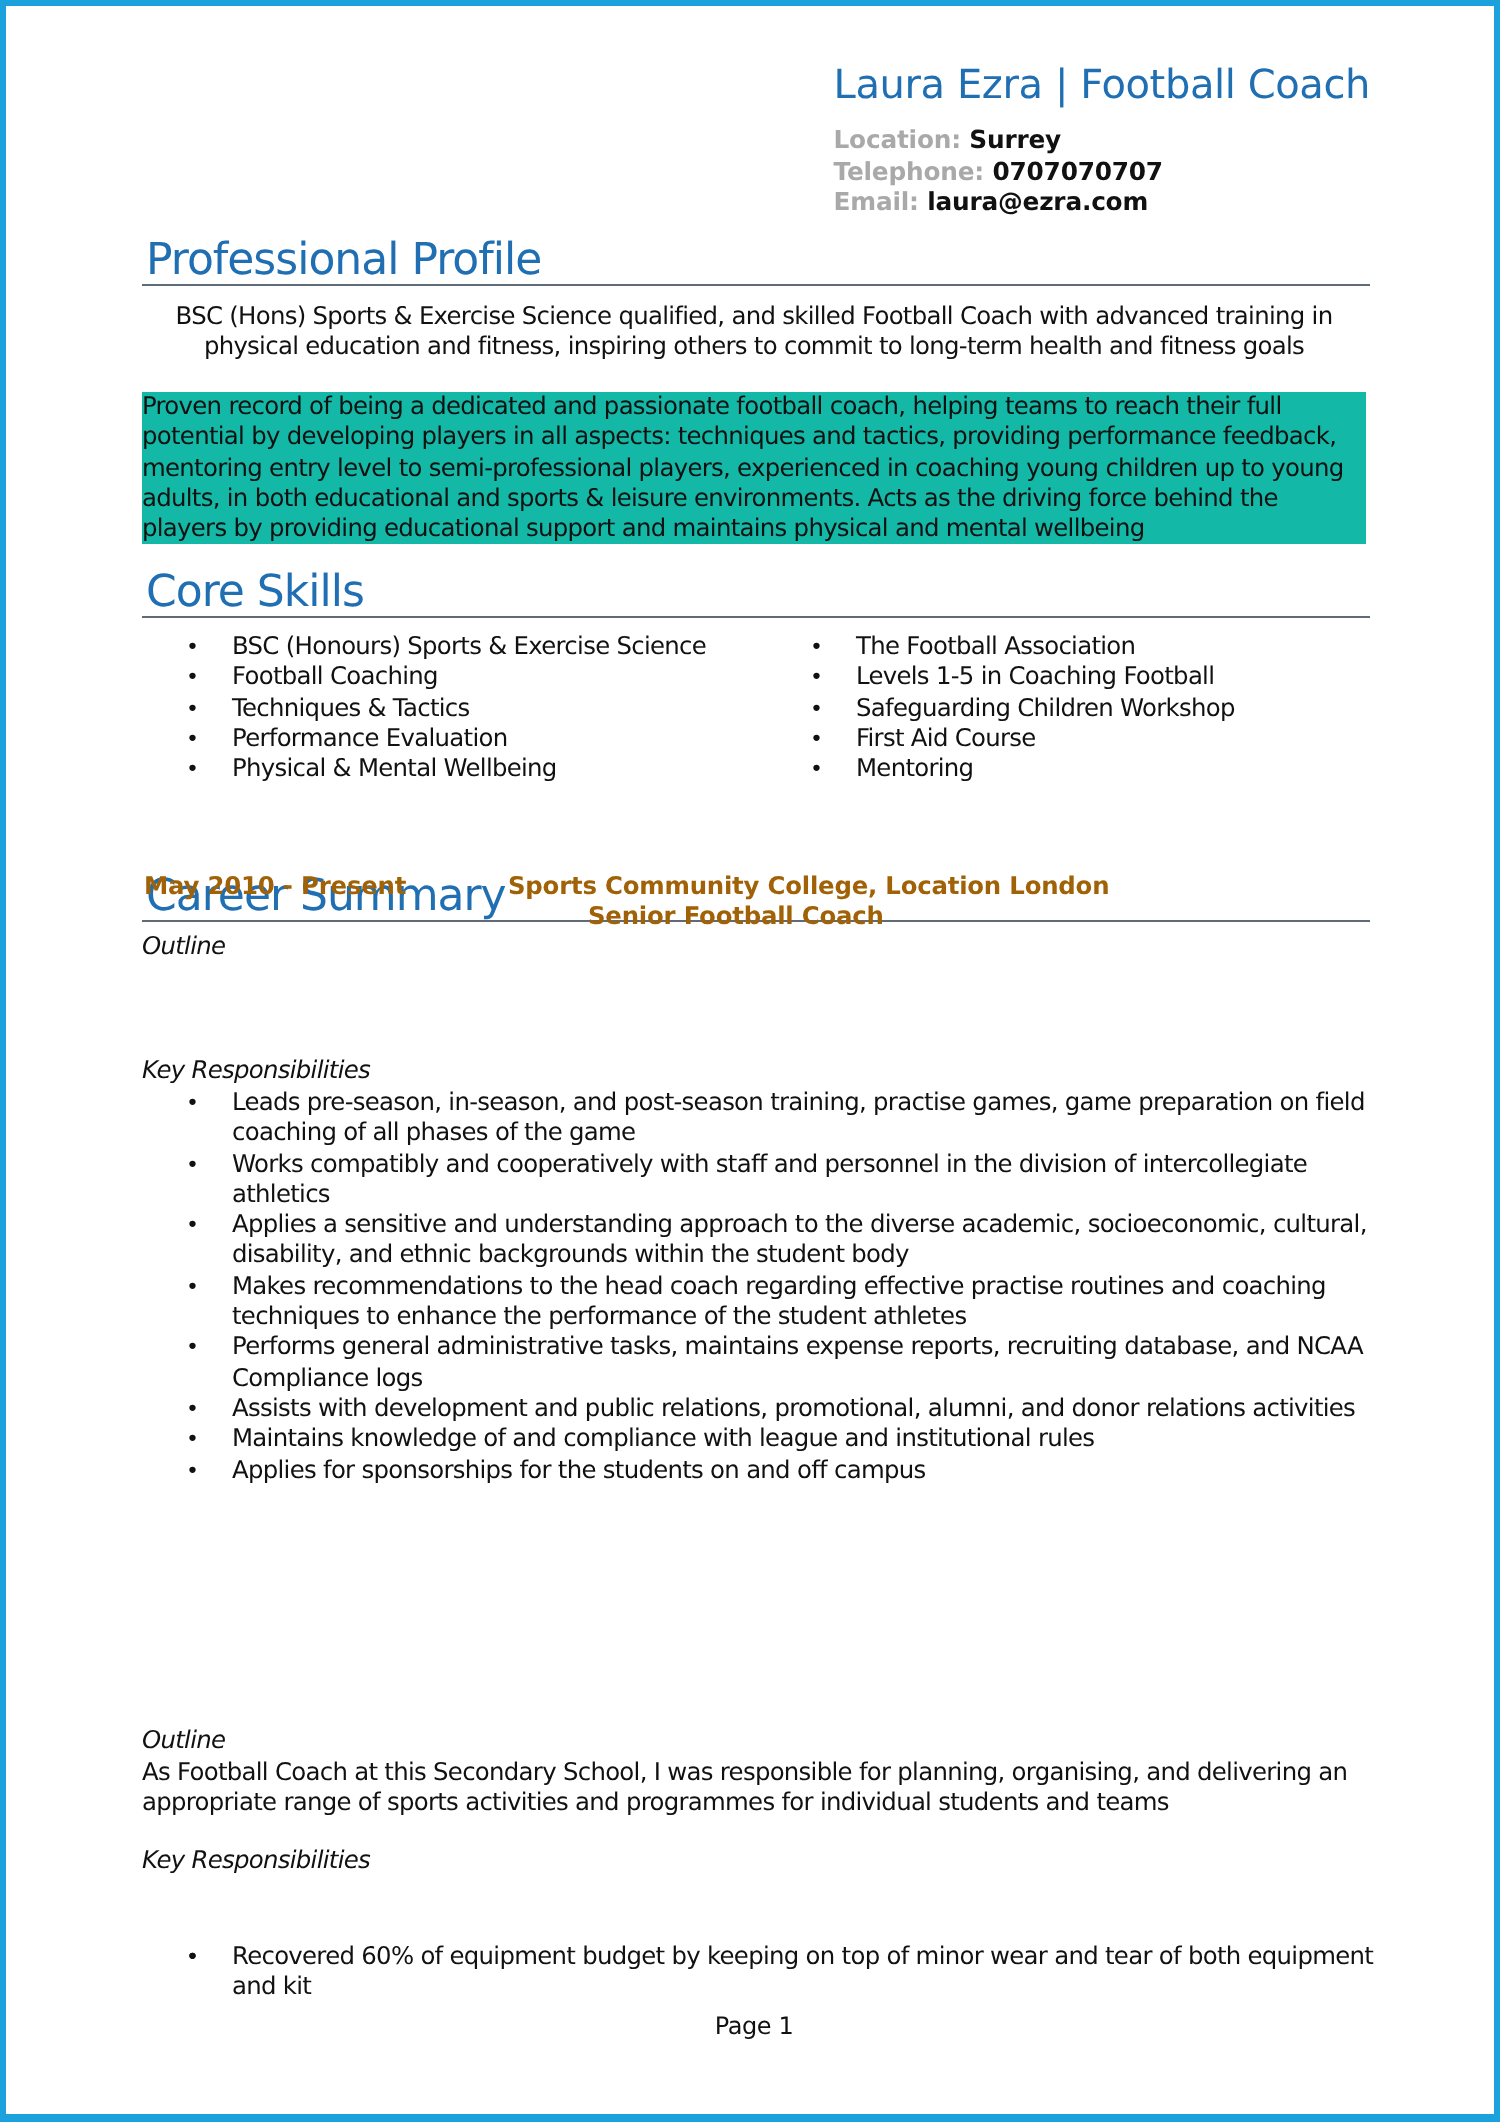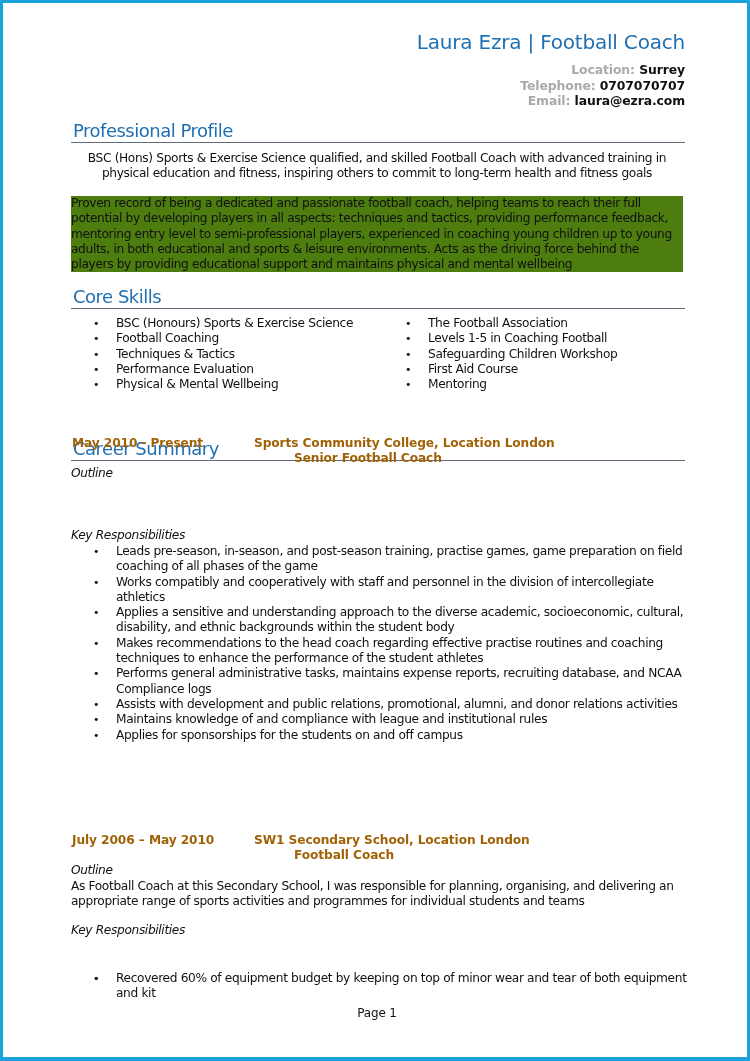--- a/index.html
+++ b/index.html
@@ -17,40 +17,40 @@
     color: #111111;
   }
   .content {
     position: absolute;
     left: 68px; top: 0; width: 612px;
     font-size: 12.2px;
     line-height: 15.3px;
     letter-spacing: -0.35px;
   }
   
-  .header { position: absolute; right: -2px; top: 27px; text-align: right; }
+  .header { position: absolute; right: -2px; top: 27px; text-align: left; }
   .name-title {
     font-size: 20px; color: #1f6fb2; letter-spacing: -0.2px;
     line-height: 24px; margin-bottom: 8px; font-weight: normal;
   }
   .contact-row { font-size: 12.4px; line-height: 15.5px; font-weight: bold; letter-spacing: -0.1px; }
   .contact-label { color: #a9a9a9; }
   .contact-value { color: #111111; }
 
   .section-title {
     position: absolute; left: 0; width: 612px;
-    font-size: 18px; color: #1f6fb2; line-height: 23px;
+    font-size: 22px; color: #1f6fb2; line-height: 23px;
     letter-spacing: -0.5px;
     border-bottom: 1px solid #5f6b78;
     padding-left: 2px;
     padding-bottom: 0px;
   }
   .block { position: absolute; left: 0; width: 612px; }
   .centered { text-align: center; }
-  .profile-p2 { background: #4d7c0f; }
+  .profile-p2 { background: #14b8a6; }
 
   .skills { position: absolute; left: 0; width: 612px; }
   .skills ul { list-style: none; margin: 0; padding: 0; position: absolute; top: 0; }
   .skills li { position: relative; padding-left: 23px; height: 15.3px; white-space: nowrap; }
   .bullet { position: absolute; left: 0; top: 0; font-size: 11px; }
   .skills .col1 { left: 22px; }
   .skills .col2 { left: 334px; }
 
   .job-head { position: absolute; left: 0; width: 612px; font-weight: bold; color: #a16207; letter-spacing: -0.1px; }
   .job-date { position: absolute; left: 1px; top: 0; }
@@ -124,25 +124,20 @@
       <li><span class="bullet">•</span><span>Assists with development and public relations, promotional, alumni, and donor relations activities</span></li>
       <li><span class="bullet">•</span><span>Maintains knowledge of and compliance with league and institutional rules</span></li>
       <li><span class="bullet">•</span><span>Applies for sponsorships for the students on and off campus</span></li>
     </ul>
 
     <ul class="blist block" style="top:769px; left:22px;">
       <li><span class="bullet">•</span></li>
       <li><span class="bullet">•</span><span>Recovered 60% of equipment budget by keeping on top of minor wear and tear of both equipment and kit</span></li>
     </ul>
 
-    <div class="job-head" style="top:830px; height:30px;">
-      <span class="job-date">July 2006 – May 2010</span>
-      <span class="job-employer">SW1 Secondary School, Location London</span>
-      <span class="job-role">Football Coach</span>
-    </div>
     <div class="block subhead" style="top:860px;">Outline</div>
     <div class="block" style="top:876px;">As Football Coach at this Secondary School, I was responsible for planning, organising, and delivering an appropriate range of sports activities and programmes for individual students and teams</div>
 
     <div class="block subhead" style="top:920px;">Key Responsibilities</div>
 
     <div class="footer-page">Page 1</div>
   </div>
 </div>
 
 </body></html>

